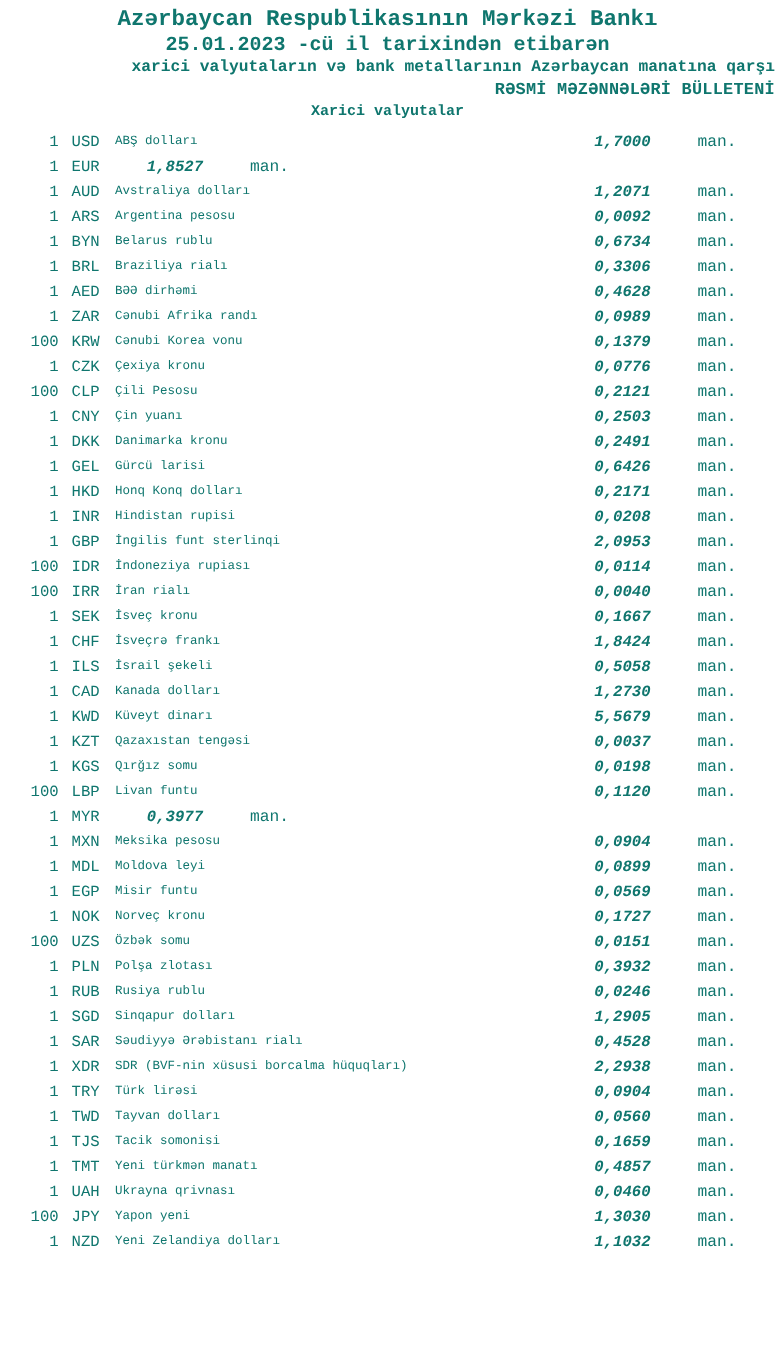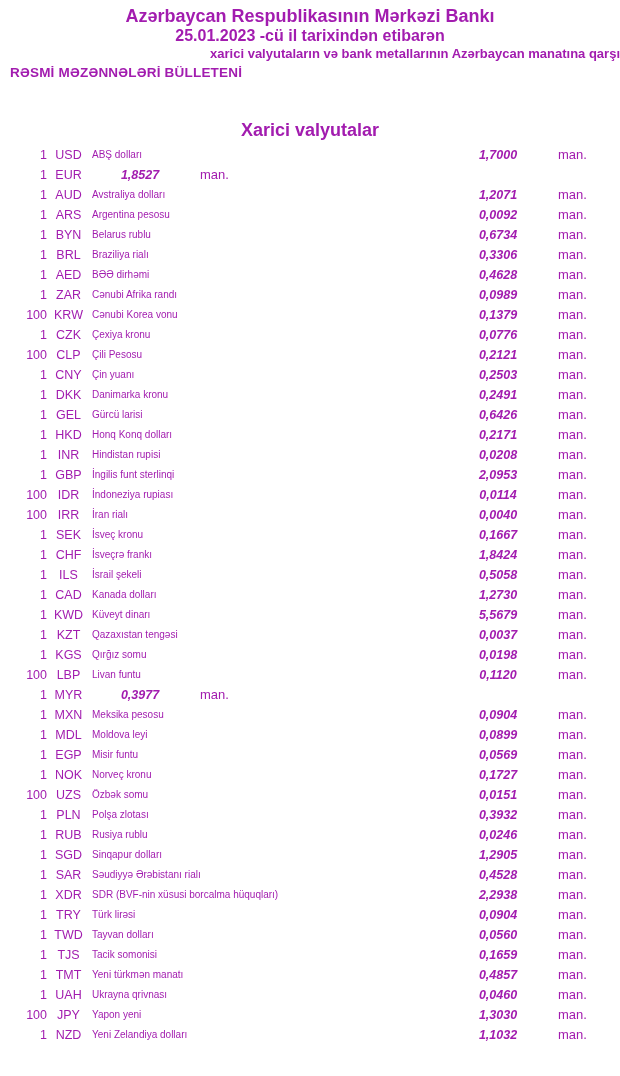--- a/index.html
+++ b/index.html
@@ -1,22 +1,22 @@
 <!DOCTYPE html>
 <html><head>
 <meta charset="utf-8">
 <style>
   html, body { margin: 0; padding: 0; background: #ffffff; }
   .page {
     position: relative;
     width: 620px;
     height: 1076px;
     background: #ffffff;
-    color: #a21caf;
-    font-family: Liberation Sans, sans-serif;
+    color: #0f766e;
+    font-family: Liberation Mono, monospace;
     overflow: hidden;
   }
   .hdr-title {
     padding-top: 5px;
     text-align: center;
     font-size: 18px;
     line-height: 22px;
     font-weight: bold;
   }
   .hdr-date {
@@ -28,31 +28,29 @@
   }
   .hdr-sub {
     margin-top: 2px;
     text-align: right;
     font-size: 13px;
     line-height: 16px;
     font-weight: bold;
   }
   .hdr-bulletin {
     margin-top: 3px;
-    text-align: left;
+    text-align: right;
     font-size: 13.5px;
     line-height: 16px;
     font-weight: bold;
     letter-spacing: 0.2px;
-    padding-left: 10px;
   }
   .section-title {
-    margin-top: 41px;
     text-align: center;
-    font-size: 18px;
+    font-size: 12px;
     line-height: 16px;
     font-weight: bold;
   }
   .rates-table {
     margin-top: 7px;
   }
   .row {
     display: flex;
     height: 20px;
     line-height: 20px;

